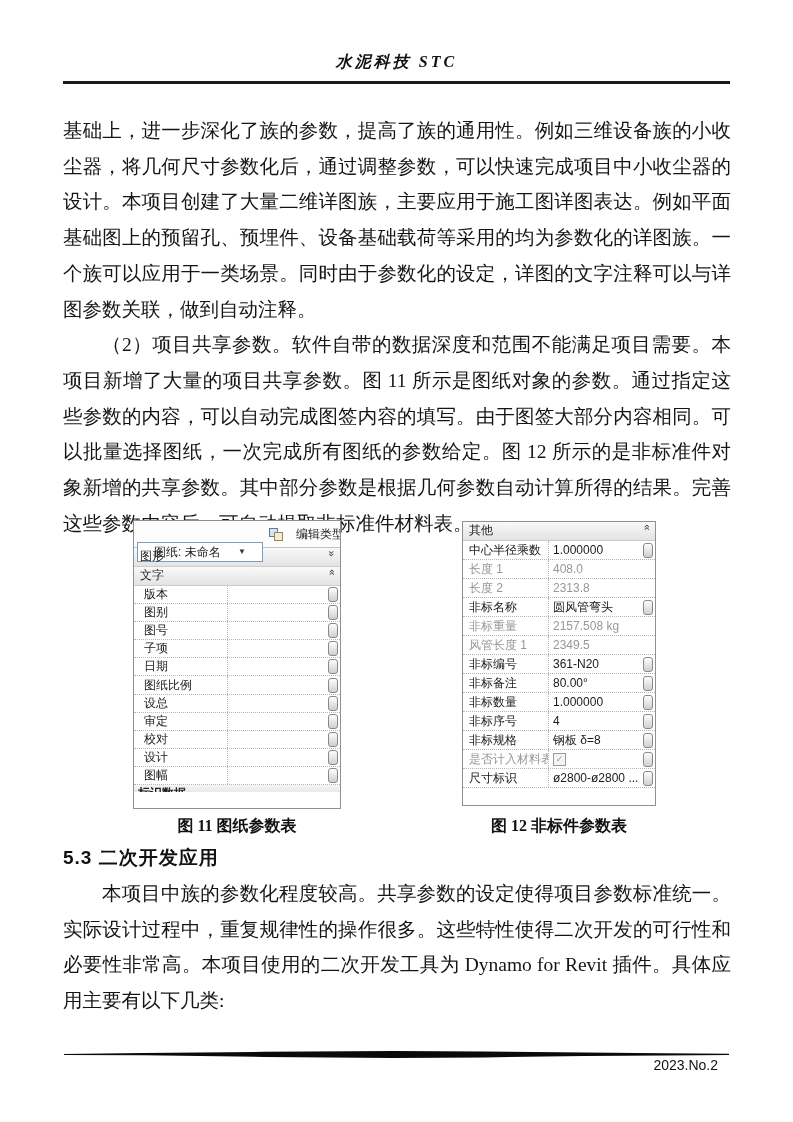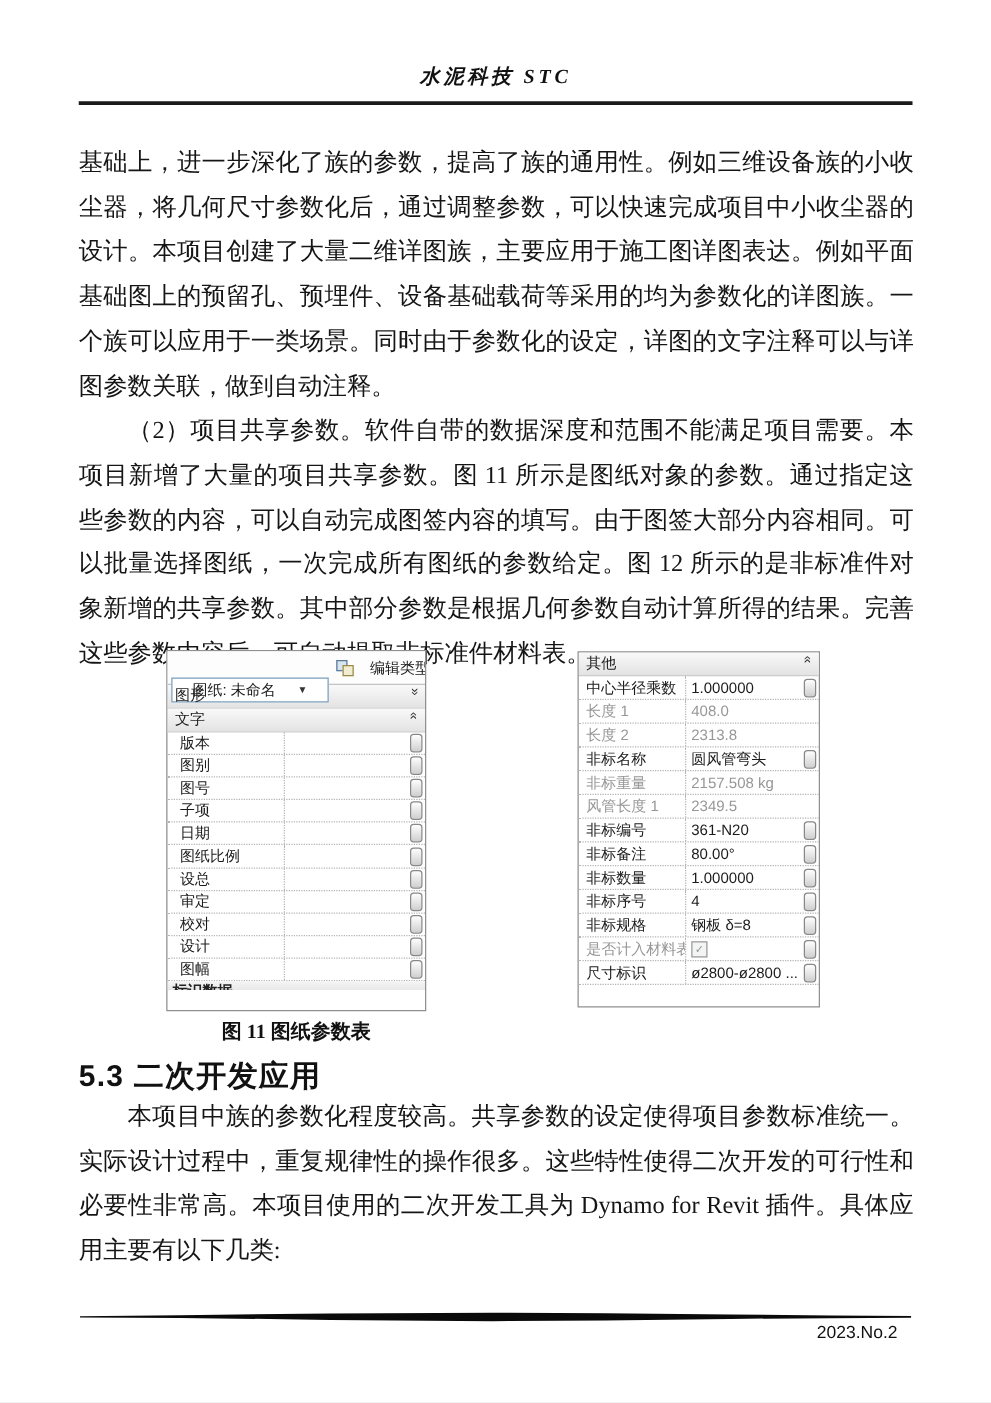--- a/index.html
+++ b/index.html
@@ -11,21 +11,21 @@
 :wq        font-size:24px;line-height:30px;font-style:italic;font-weight:bold;letter-spacing:3px;}
   .header-rule{position:absolute;left:63px;top:81px;width:667px;height:3px;background:#1a1a1a;}
 
   
   .bodyblock{position:absolute;left:63px;width:668px;font-size:19.5px;line-height:35.7px;
         text-align:justify;color:#151515;}
   .bodyblock p{margin:0;}
   .bodyblock p.indent{text-indent:2em;}
   #para-block-1{top:85px;margin-top:28px;}
   #para-block-2{top:876px;}
-  .section-heading{position:absolute;left:63px;top:845px;font-size:24px;font-weight:bold;
+  .section-heading{position:absolute;left:63px;top:845px;font-size:19px;font-weight:bold;
         font-family:"Liberation Sans",sans-serif;letter-spacing:1px;}
 
   
   .fig-caption{position:absolute;top:816px;text-align:center;font-size:16px;font-weight:bold;line-height:20px;}
   #caption-11{left:133px;width:208px;}
   #caption-12{left:462px;width:194px;}
 
   
   .rvt-panel{position:absolute;background:#fff;border:1px solid #909090;box-sizing:border-box;
         font-family:"Liberation Sans",sans-serif;font-size:12px;color:#1a1a1a;overflow:hidden;}
@@ -278,20 +278,21 @@
           <span class="lbl">尺寸标识</span>
           <span class="val">ø2800-ø2800 ...</span>
           <span class="btncol">
             <button class="assoc-btn"></button>
           </span>
         </div>
       </div>
   </div>
 
   <div class="fig-caption" id="caption-11">图 11 图纸参数表</div>
+  <div class="fig-caption" id="caption-12">图 12 非标件参数表</div>
 
   <div class="section-heading">5.3 二次开发应用</div>
 
   <div class="bodyblock" id="para-block-2">
     <p class="indent">本项目中族的参数化程度较高。共享参数的设定使得项目参数标准统一。实际设计过程中，重复规律性的操作很多。这些特性使得二次开发的可行性和必要性非常高。本项目使用的二次开发工具为 Dynamo for Revit 插件。具体应用主要有以下几类:</p>
   </div>
 
   <div class="footer-rule-wrap">
     <svg width="665" height="10" viewBox="0 0 665 10" xmlns="http://www.w3.org/2000/svg">
       <polygon fill="#0a0a0a" points="0,3.9 80,3.1 200,1.8 330,1.1 420,1.5 520,2.5 600,3.3 665,3.7 665,5.1 600,5.5 520,6.1 420,7.4 330,7.9 200,6.9 80,5.3 0,4.9"></polygon>

